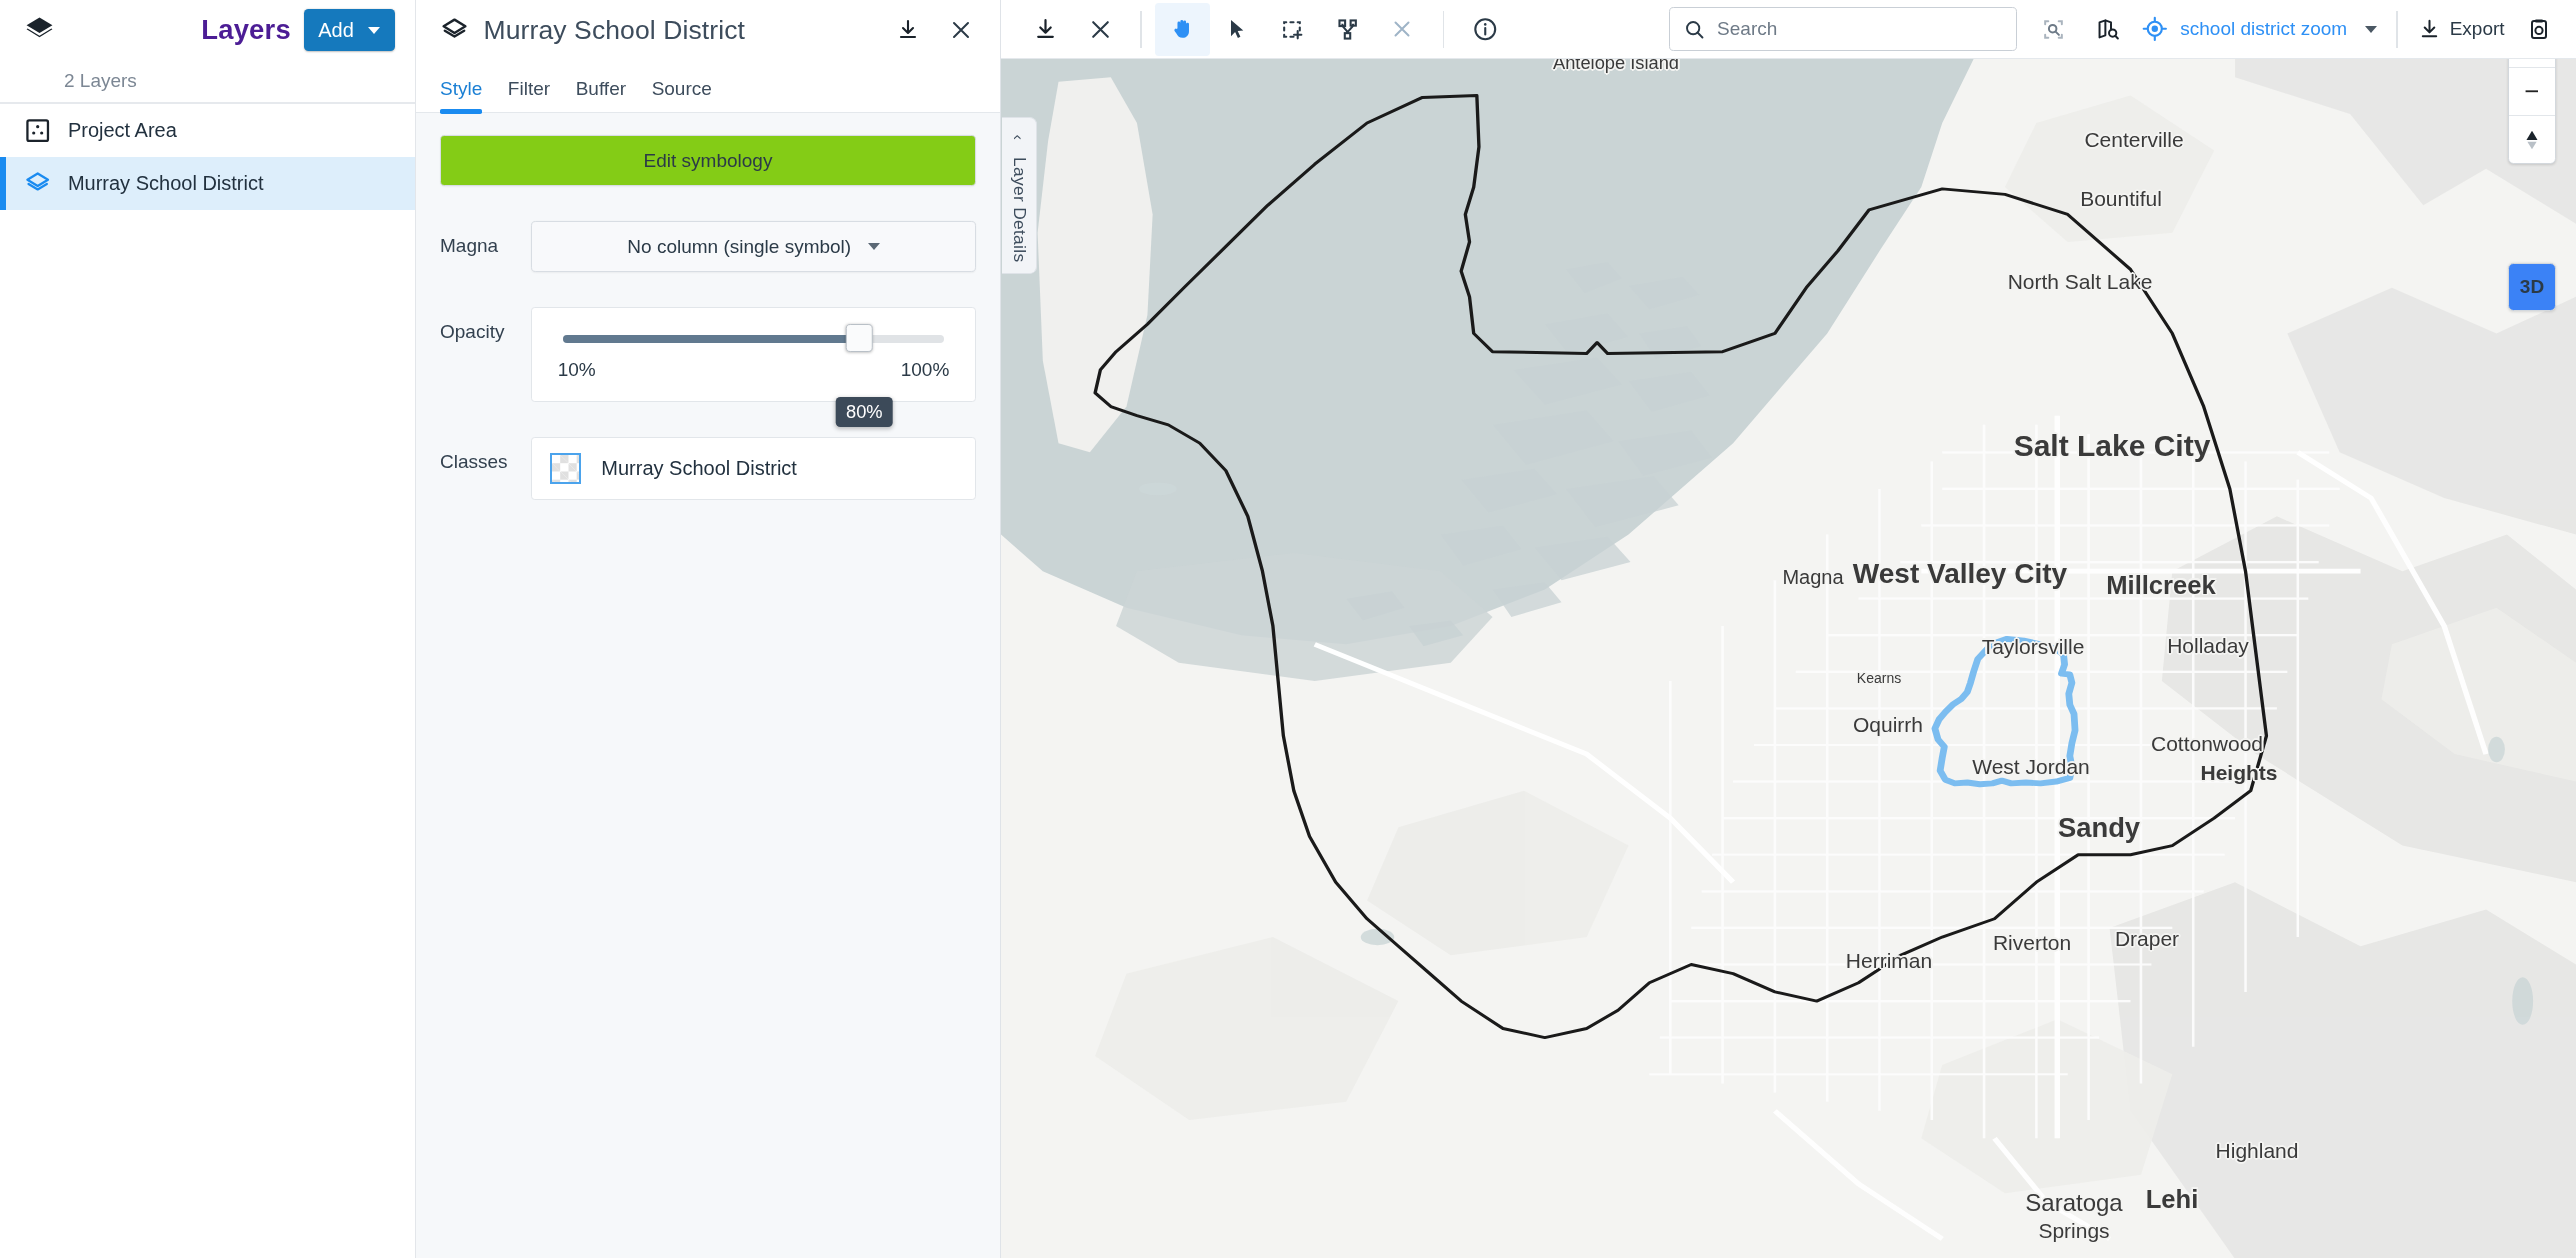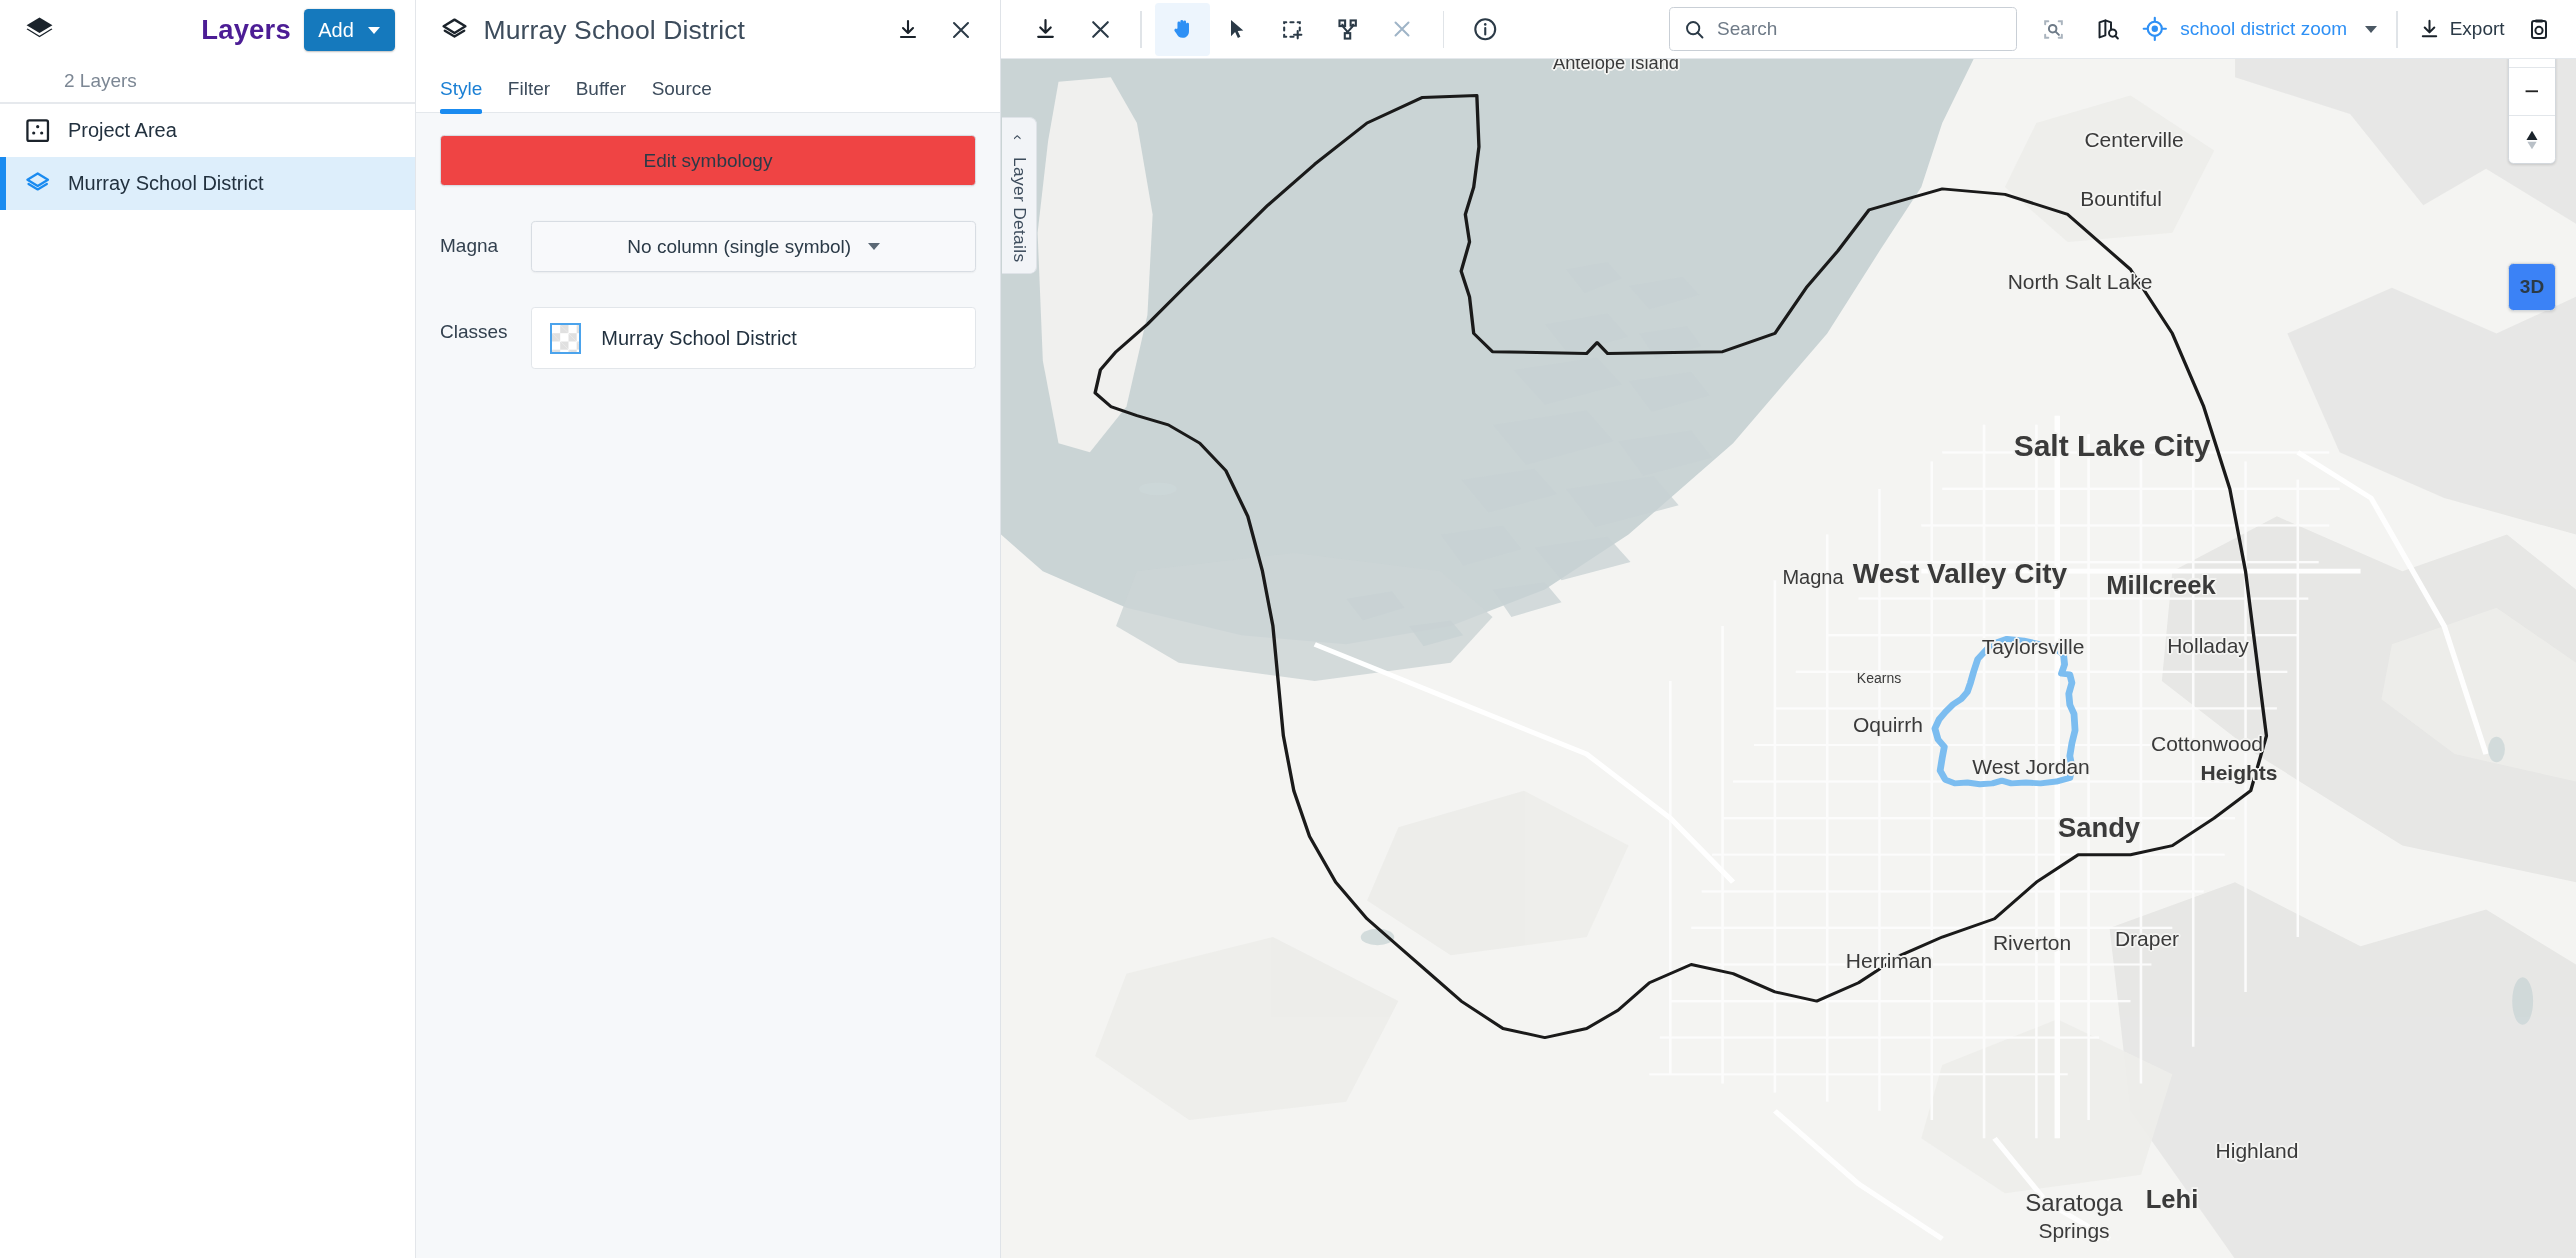--- a/index.html
+++ b/index.html
@@ -92,21 +92,21 @@
   }
   .tab:first-child { padding-left: 0; }
   .tab.active { color: #1a7fd4; }
   .tab.active::after {
     content: ""; position: absolute; left: 0; right: 12.8px; bottom: -1.8px;
     height: 4.6px; background: #1a8bf0; border-radius: 1.8px;
   }
   .panel-body { flex: 1; padding: 22px 24px 0 24px; }
 
   .edit-symbology-btn {
-    width: 100%; height: 51px; background: #ef4444;
+    width: 100%; height: 51px; background: #84cc16;
     border: 1.4px solid #d8dde3; border-radius: 4.6px;
     font-size: 19px; color: #2b3a47; font-family: inherit;
     cursor: pointer; display: flex; align-items: center;
     justify-content: center;
     box-shadow: 0 0.9px 1.8px rgba(0,0,0,.05);
   }
 
   .field-row { display: flex; align-items: flex-start; margin-top: 35px; }
   .field-label {
     width: 91px; font-size: 19px; color: #33414f;
@@ -335,20 +335,37 @@
       <div class="field-row">
         <div class="field-label">Magna</div>
         <div class="field-control">
           <div class="select-box">
             <span>No column (single symbol)</span>
             <span class="select-caret"></span>
           </div>
         </div>
       </div>
 
+      <div class="field-row">
+        <div class="field-label">Opacity</div>
+        <div class="field-control">
+          <div class="slider-card">
+            <div class="slider-track-wrap">
+              <div class="slider-track"></div>
+              <div class="slider-fill" id="opacity-fill" style="width: 77.7778%; background: rgb(97, 121, 143);"></div>
+              <div class="slider-thumb" id="opacity-thumb" style="left: 77.7778%;"></div>
+            </div>
+            <div class="slider-scale">
+              <span>10%</span>
+              <span>100%</span>
+              <span class="slider-bubble" id="opacity-bubble" style="left: 77.7778%;">80%</span>
+            </div>
+          </div>
+        </div>
+      </div>
 
       <div class="field-row">
         <div class="field-label">Classes</div>
         <div class="field-control">
           <div class="classes-card">
             <div class="swatch"></div>
             <span class="class-label">Murray School District</span>
           </div>
         </div>
       </div>

